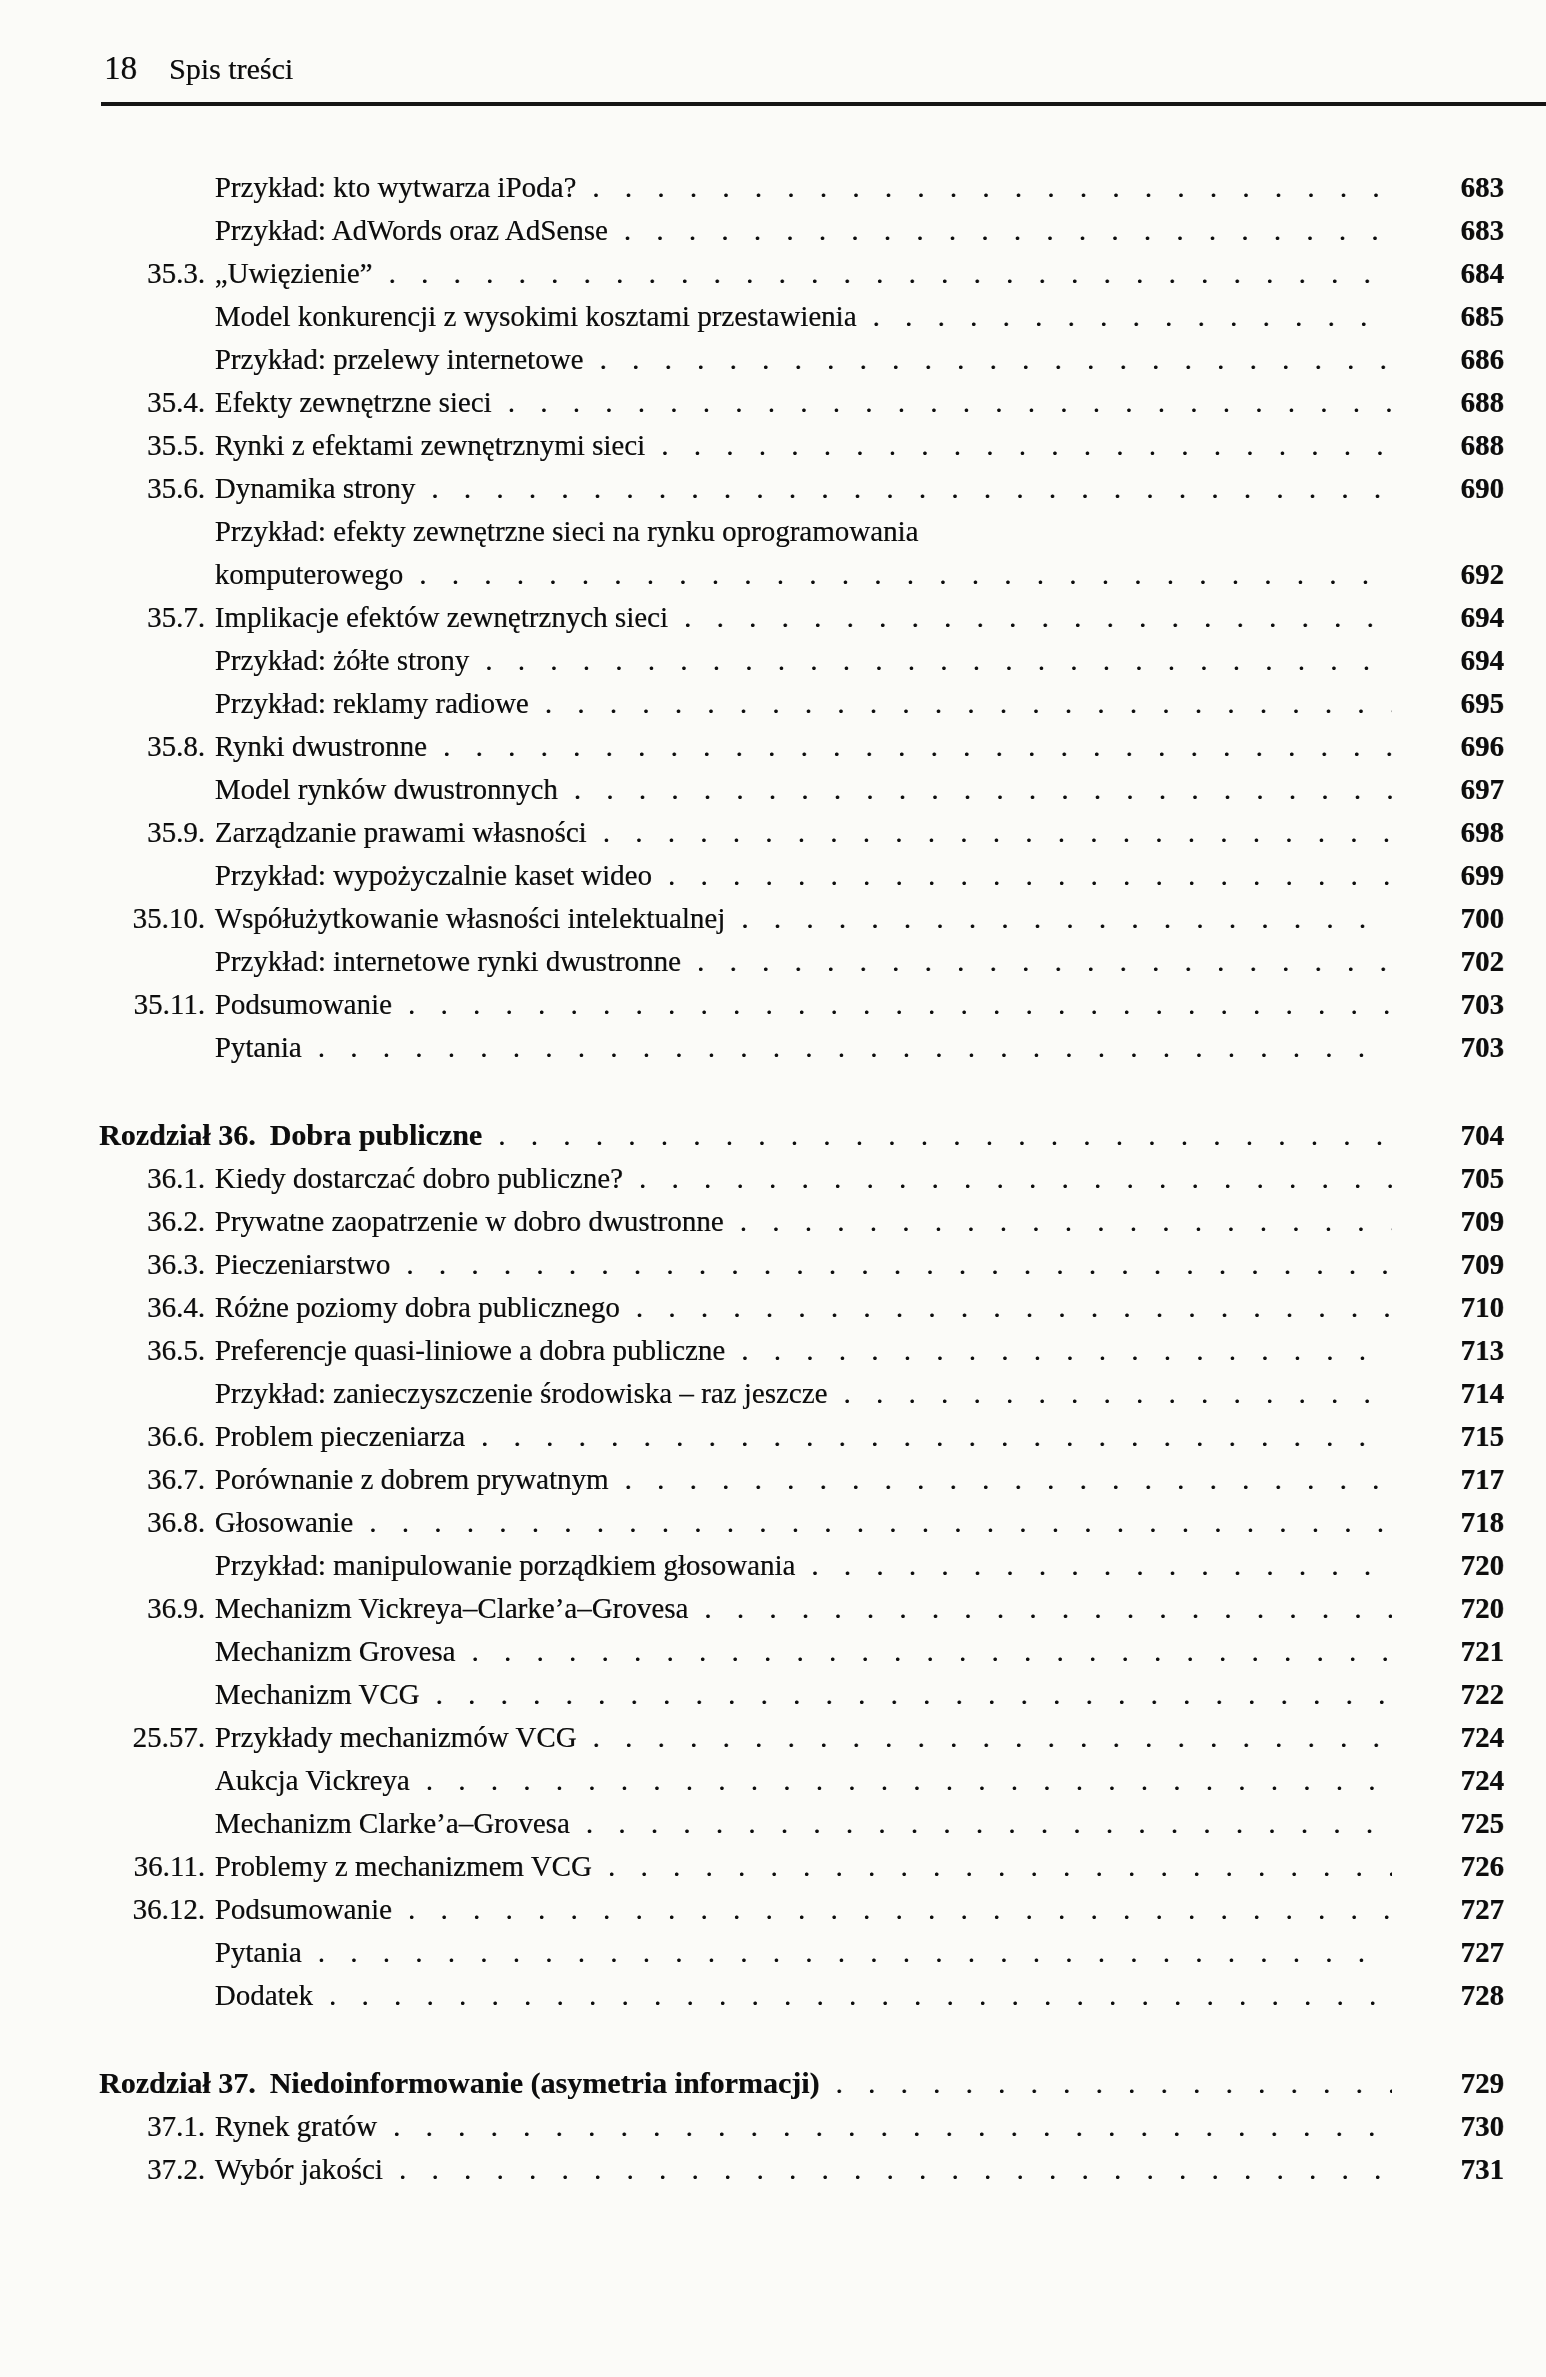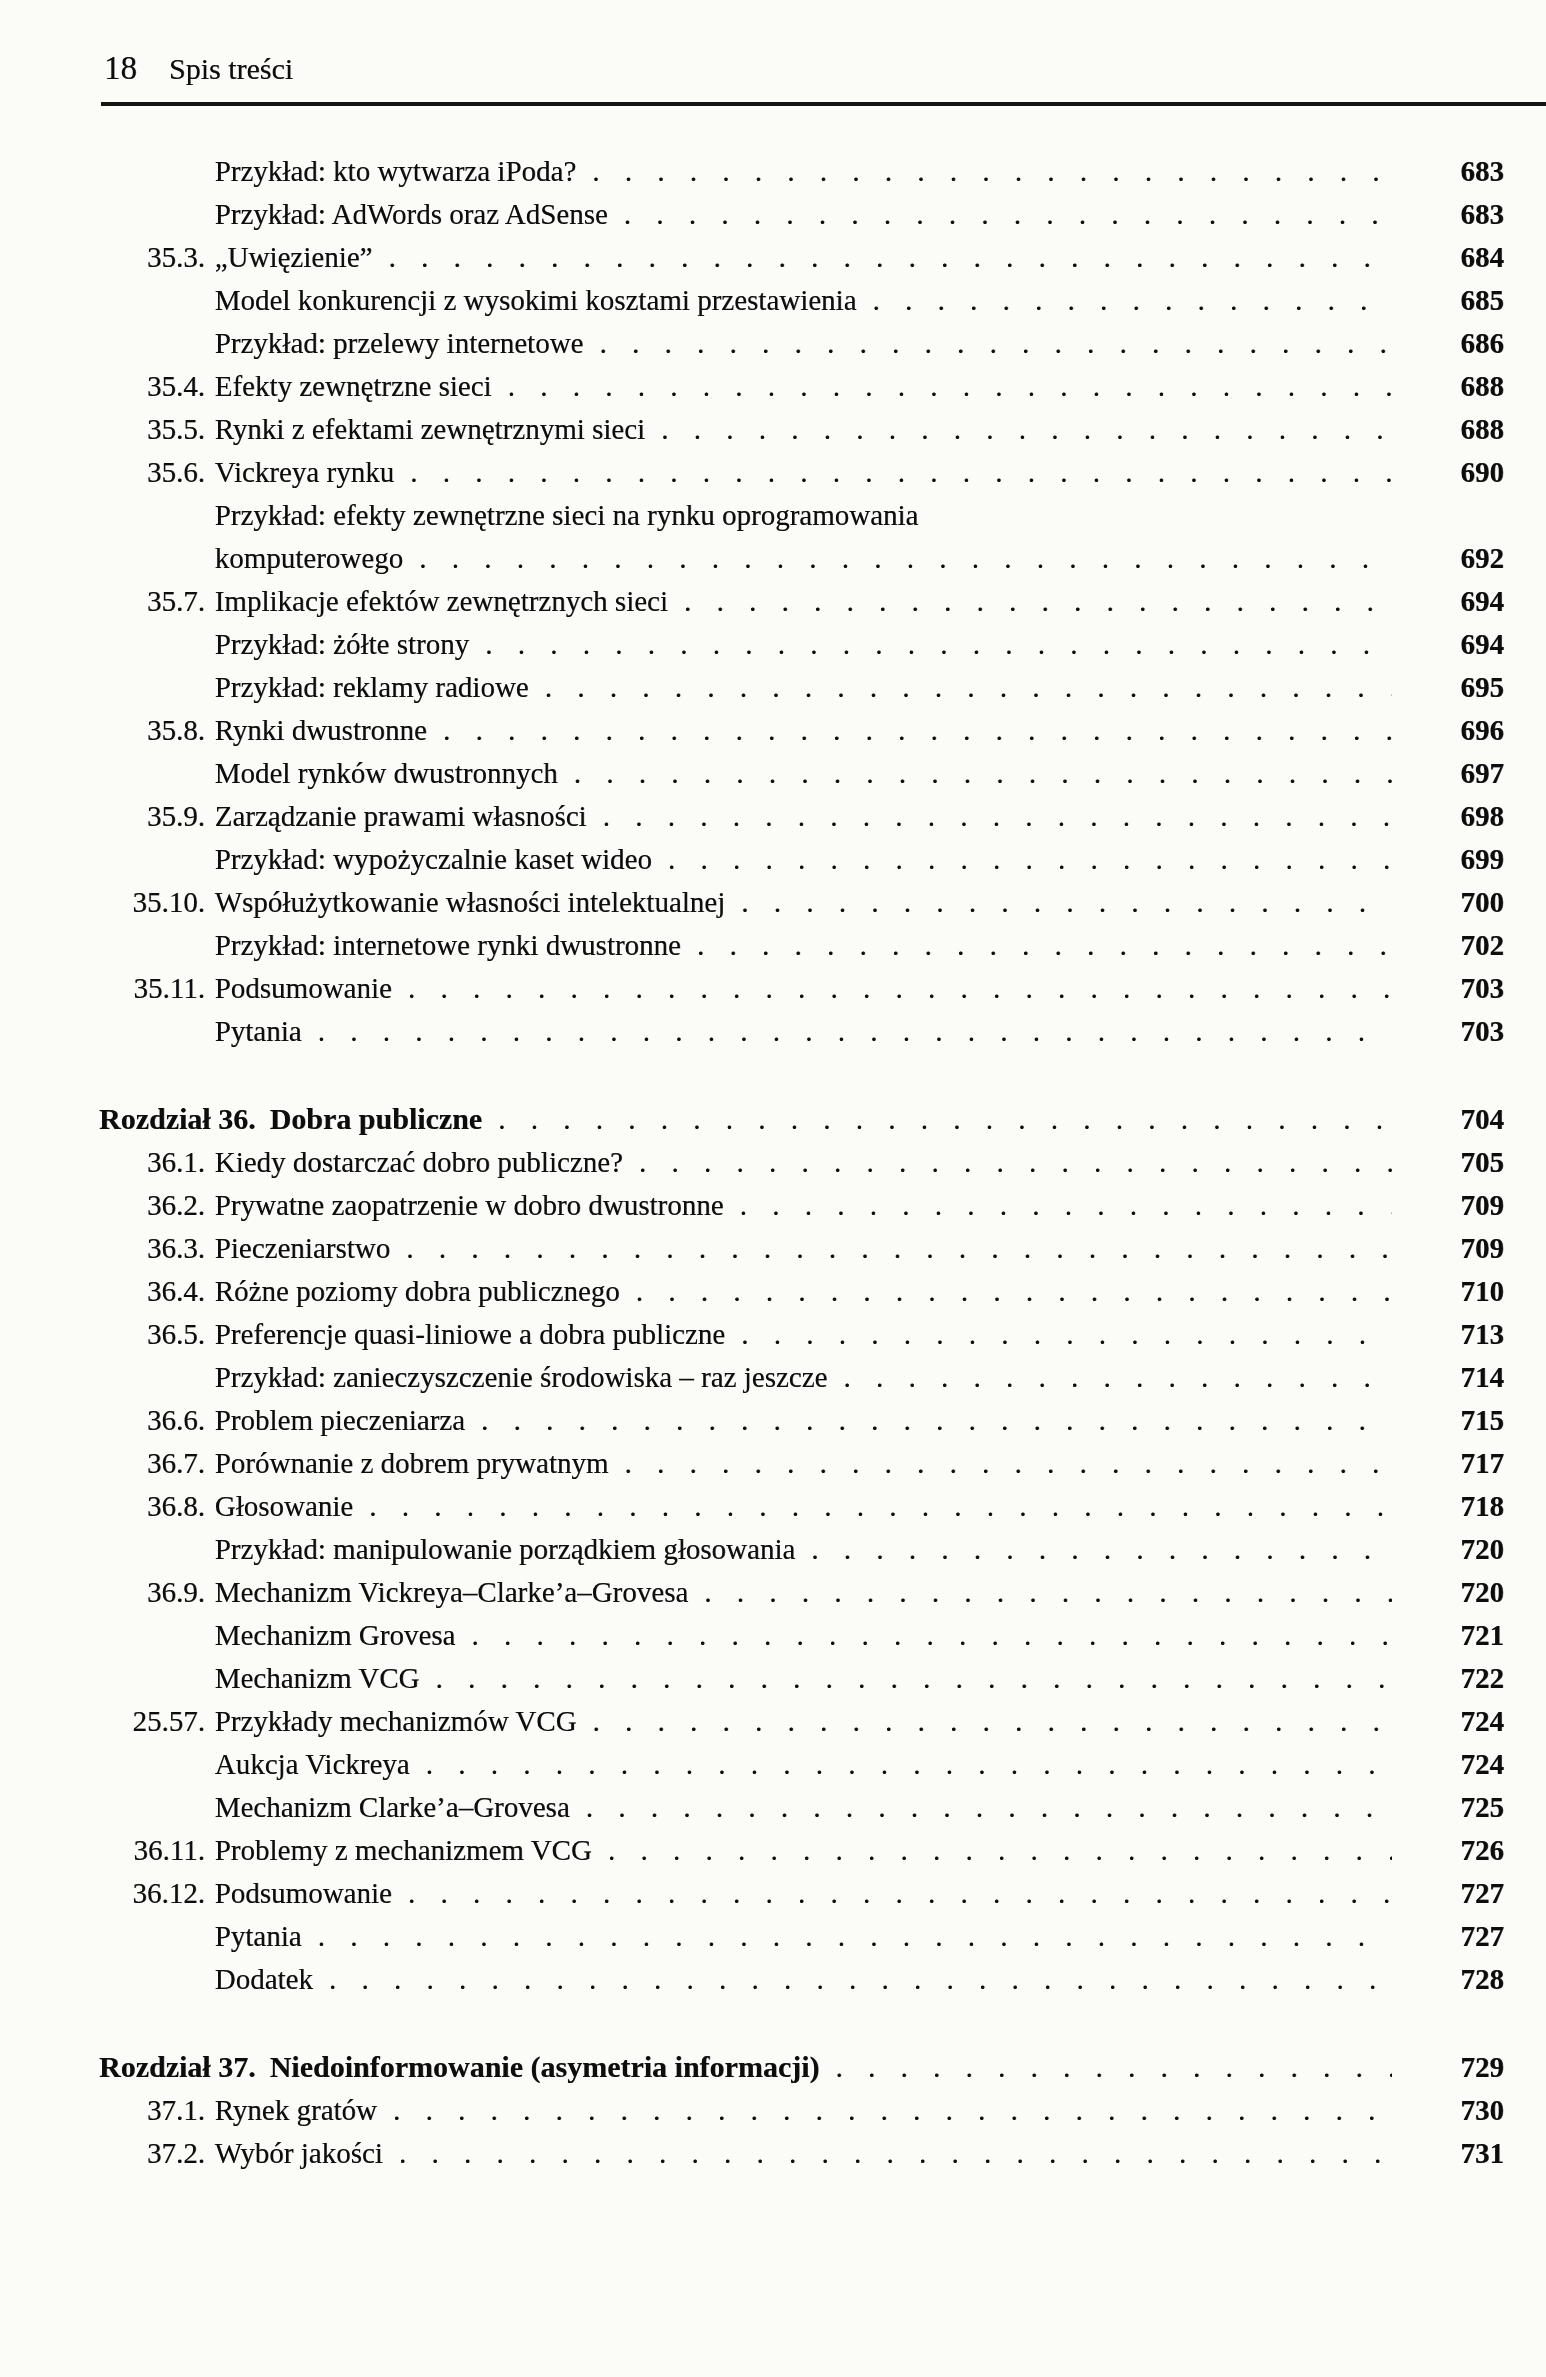--- a/index.html
+++ b/index.html
@@ -24,21 +24,21 @@
   .header .ht {
     font-size: 30px;
     margin-left: 32px;
   }
   .rule {
     height: 4.4px;
     background: #151515;
     margin: 7px 0 0 101px;
   }
   .toc {
-    margin: 44px 42px 0 99px;
+    margin: 60px 42px 0 99px;
   }
   .row {
     display: flex;
     align-items: baseline;
     line-height: 43px;
     font-size: 29px;
     white-space: nowrap;
   }
   .row .num {
     flex: 0 0 106px;
@@ -119,21 +119,21 @@
       <span class="page">688</span>
     </div>
     <div class="row section">
       <span class="num">35.5.</span>
       <span class="title">Rynki z efektami zewnętrznymi sieci</span>
       <span class="leader"></span>
       <span class="page">688</span>
     </div>
     <div class="row section">
       <span class="num">35.6.</span>
-      <span class="title">Vickreya rynku</span>
+      <span class="title">Dynamika strony</span>
       <span class="leader"></span>
       <span class="page">690</span>
     </div>
     <div class="row example">
       <span class="num"></span>
       <span class="title">Przykład: efekty zewnętrzne sieci na rynku oprogramowania</span>
       <span class="leader no-dots"></span>
       <span class="page"></span>
     </div>
     <div class="row example">

